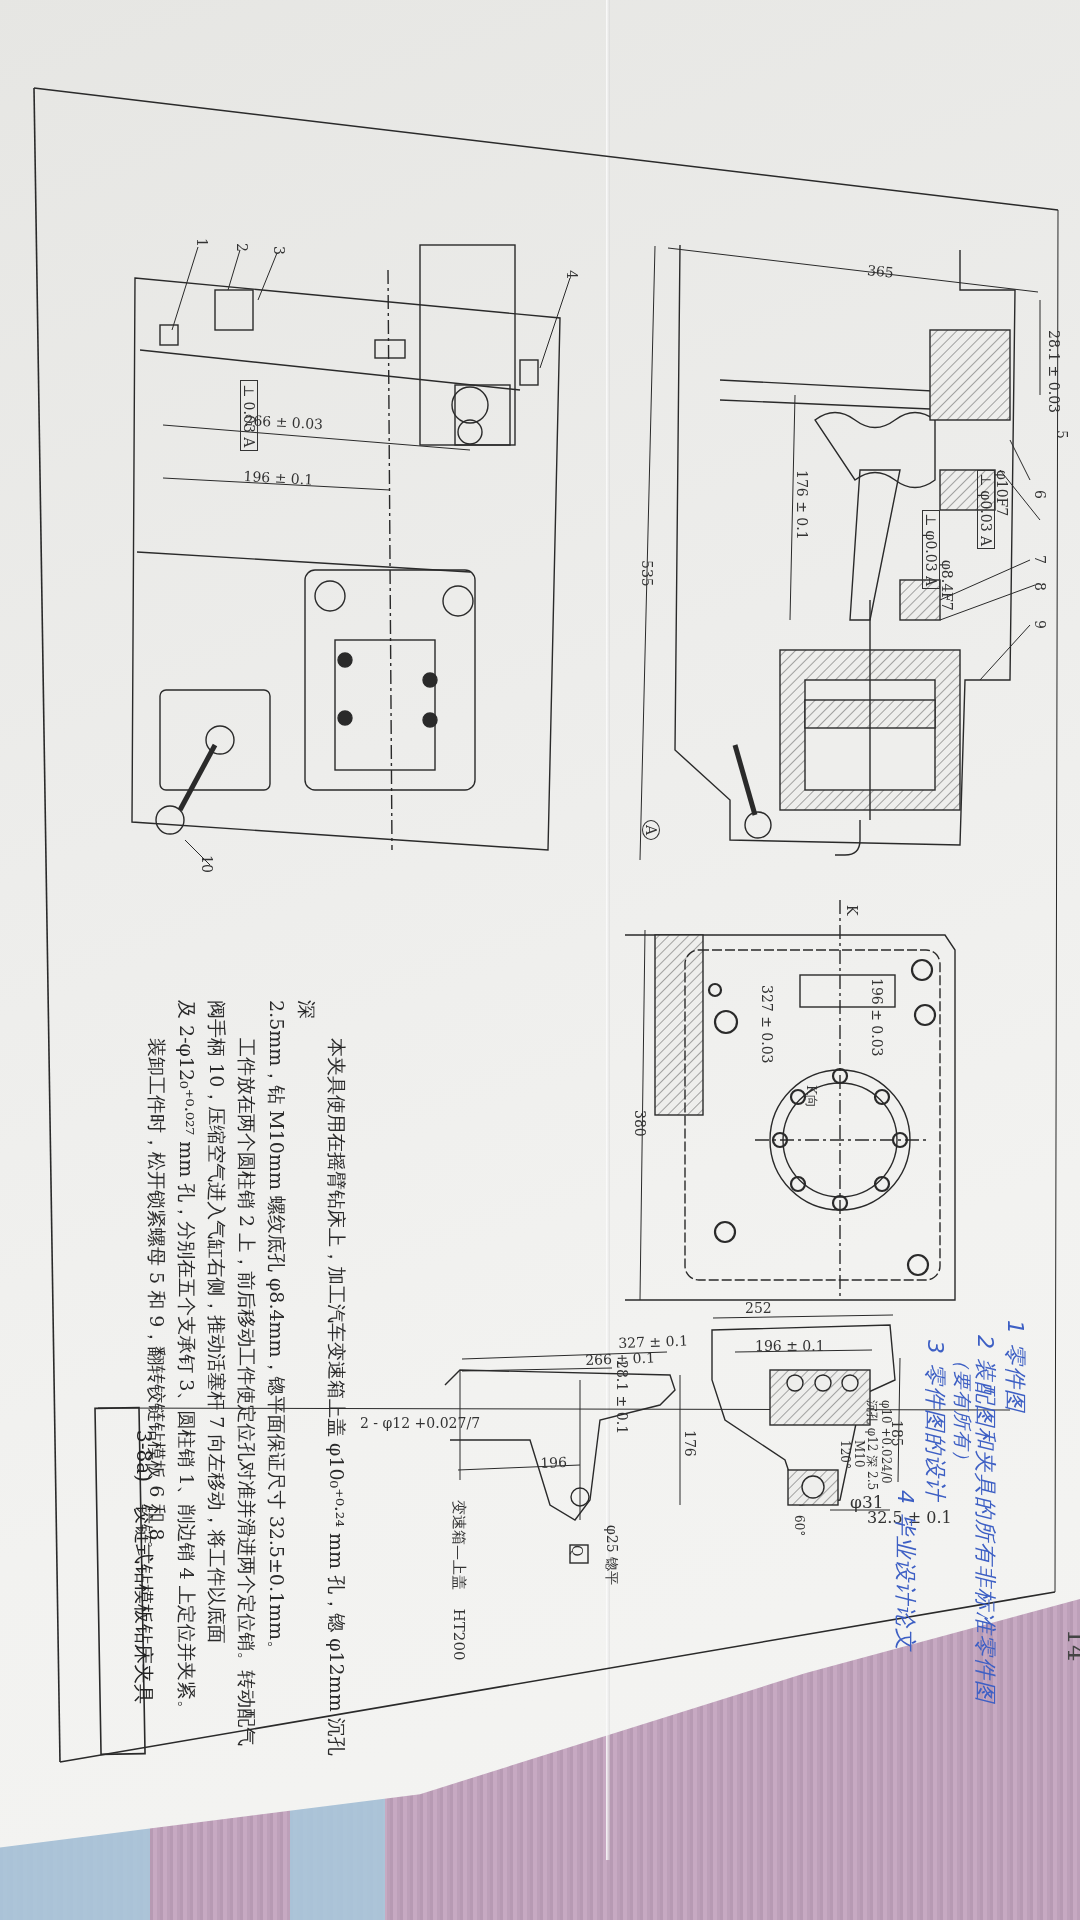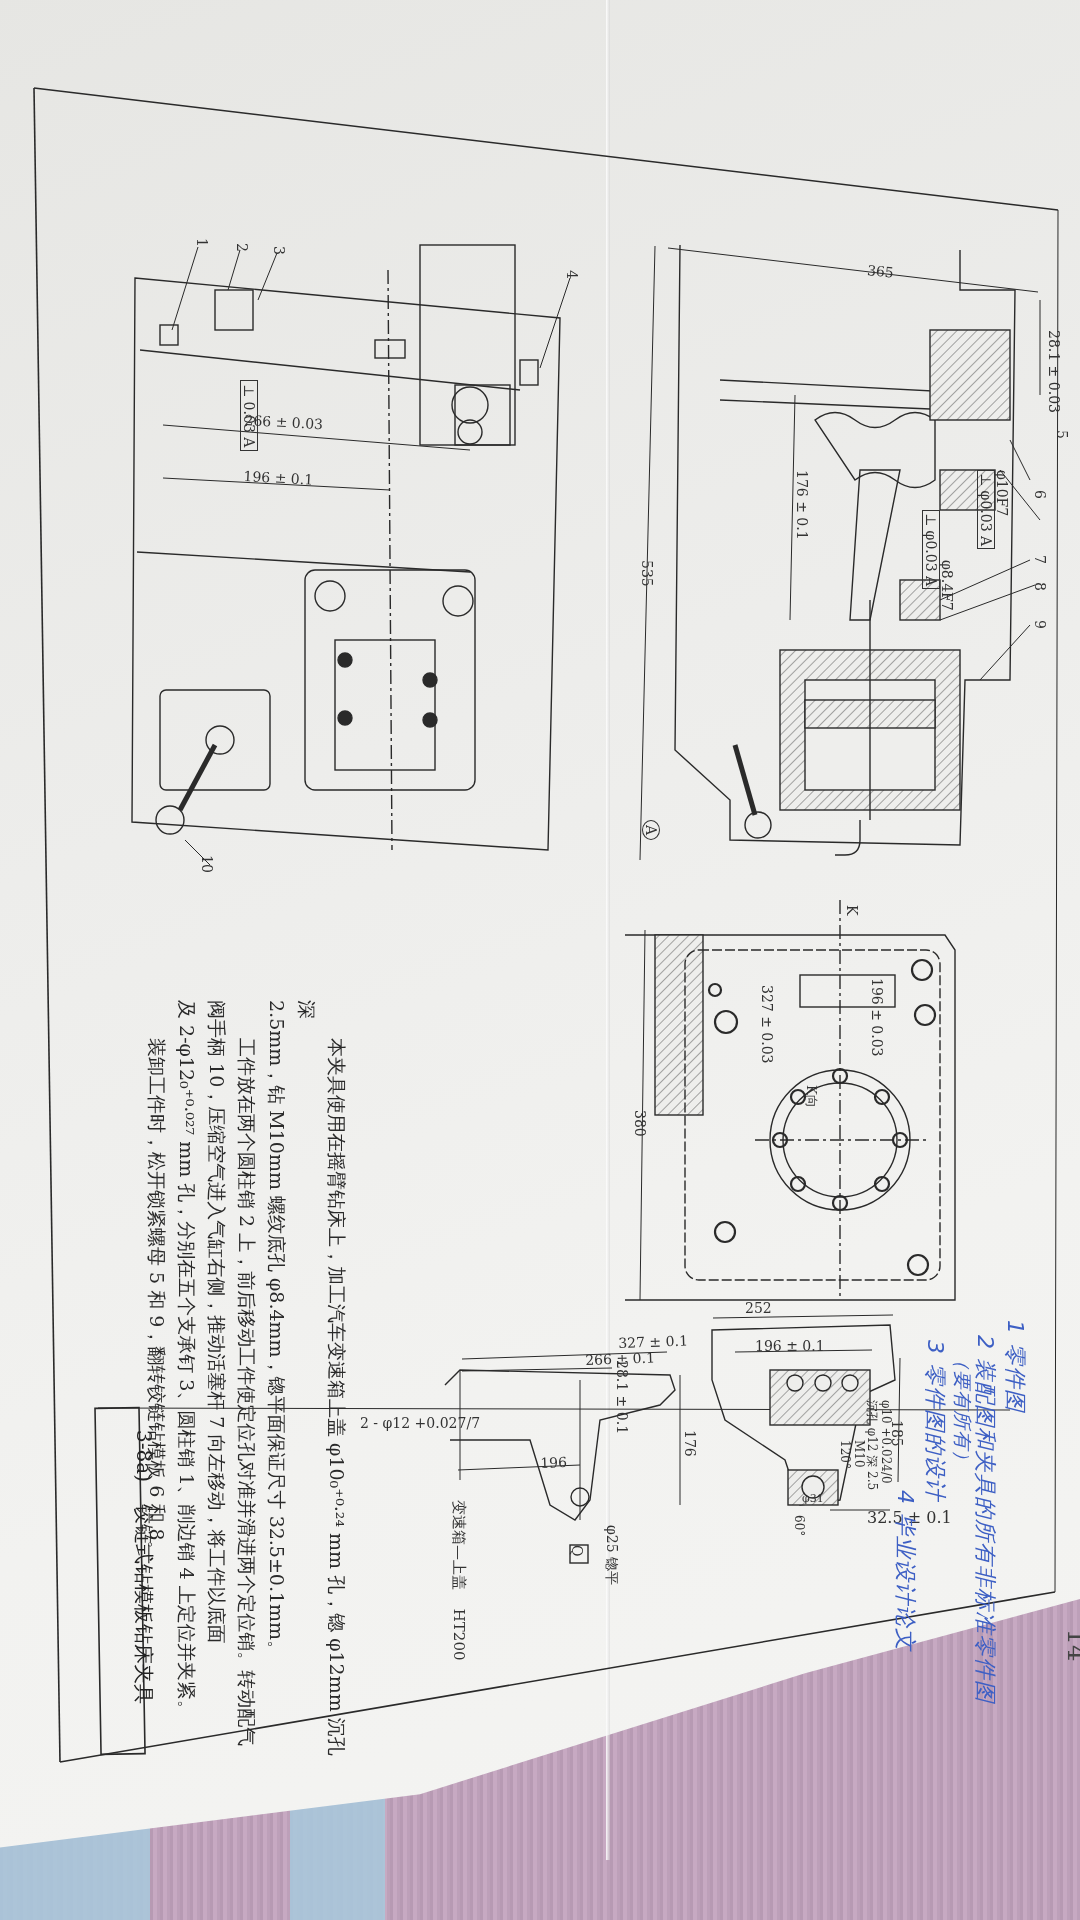--- a/index.html
+++ b/index.html
@@ -227,21 +227,21 @@
   <span style="margin-left:14px;">HT200</span>
 </div>
 
 <div class="rot-text dim" style="left:745px;top:1300px;transform:none;">252</div>
 <div class="rot-text dim" style="left:755px;top:1338px;transform:none;">196 ± 0.1</div>
 <div class="rot-text dim" style="left:905px;top:1420px;">185</div>
 <div class="rot-text dim" style="left:893px;top:1400px;font-size:12px;">φ10 +0.024/0</div>
 <div class="rot-text dim" style="left:880px;top:1400px;font-size:12px;">沉孔 φ12 深 2.5</div>
 <div class="rot-text dim" style="left:866px;top:1440px;font-size:12px;">M10</div>
 <div class="rot-text dim" style="left:852px;top:1440px;font-size:12px;">120°</div>
-<div class="rot-text dim" style="left:802px;top:1492px;transform:none;font-size:11px;">φ31</div>
+<div class="rot-text dim" style="left:850px;top:1492px;transform:none;font-size:17px;">φ31</div>
 <div class="rot-text dim" style="left:867px;top:1508px;transform:none;font-size:16px;">32.5 ± 0.1</div>
 <div class="rot-text dim" style="left:806px;top:1515px;font-size:12px;">60°</div>
 
 <div class="desc">
   <p class="indent">本夹具使用在摇臂钻床上，加工汽车变速箱上盖 φ10₀⁺⁰·²⁴ mm 孔，锪 φ12mm 沉孔深</p>
   <p>2.5mm，钻 M10mm 螺纹底孔 φ8.4mm，锪平面保证尺寸 32.5±0.1mm。</p>
   <p class="indent">工件放在两个圆柱销 2 上，前后移动工件使定位孔对准并滑进两个定位销。转动配气</p>
   <p>阀手柄 10，压缩空气进入气缸右侧，推动活塞杆 7 向左移动，将工件以底面</p>
   <p>及 2-φ12₀⁺⁰·⁰²⁷ mm 孔，分别在五个支承钉 3、圆柱销 1、削边销 4 上定位并夹紧。</p>
   <p class="indent">装卸工件时，松开锁紧螺母 5 和 9，翻转铰链钻模板 6 和 8。</p>

